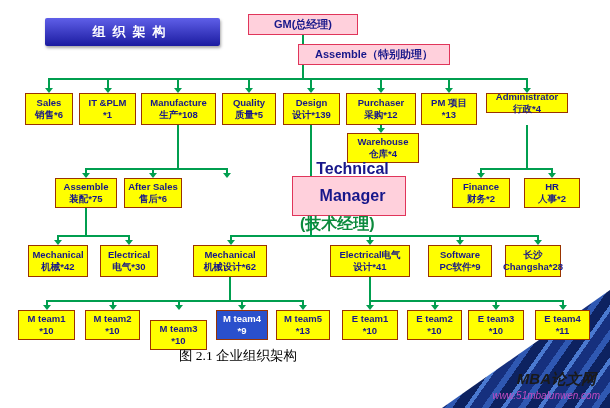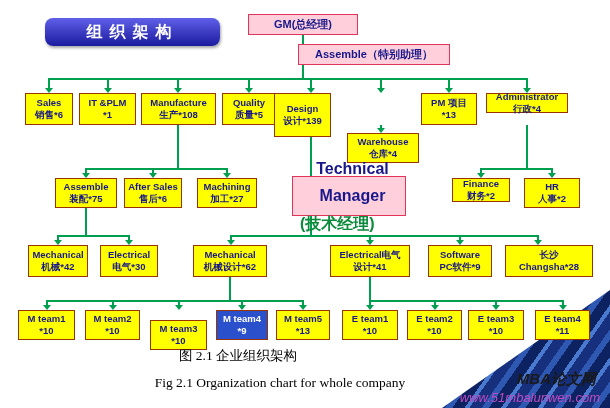--- a/index.html
+++ b/index.html
@@ -13,31 +13,31 @@
   .box{position:absolute;box-sizing:border-box;display:flex;flex-direction:column;
        align-items:center;justify-content:center;text-align:center;font-weight:700;z-index:2;}
   .yellow{background:var(--node-fill);border:1.6px solid var(--node-border);
           color:var(--node-text);font-size:9.5px;line-height:1.3;}
   .pink{background:var(--pink-fill);border:1.6px solid var(--pink-border);
         color:var(--node-text);font-size:11px;}
   .tech{background:var(--pink-fill);border:1px solid var(--pink-border);color:var(--node-text);
         font-size:16px;align-items:flex-start;padding-left:7px;line-height:1.7;}
   .tech .line2{color:#0b8a3c;}
   .selected{background:var(--selected-fill);color:#ffffff;}
-  .title-box{background:linear-gradient(180deg,#5f5fe8,var(--title-fill));border-radius:8px;
-             color:#fff;font-size:16px;letter-spacing:7px;box-shadow:1px 2px 3px rgba(0,0,0,.35);}
+  .title-box{background:linear-gradient(180deg,#5f5fe8,var(--title-fill));border-radius:2px;
+             color:#fff;font-size:13px;letter-spacing:7px;box-shadow:1px 2px 3px rgba(0,0,0,.35);}
   .hline{position:absolute;height:2px;background:var(--connector);z-index:1;}
   .vline{position:absolute;width:2px;background:var(--connector);z-index:1;}
   .drop::after{content:"";position:absolute;top:100%;left:-3px;
                border-left:4px solid transparent;border-right:4px solid transparent;
                border-top:5px solid var(--connector);}
   .caption{position:absolute;left:0;text-align:center;color:#000;z-index:3;
            font-family:"Liberation Serif","DejaVu Serif",serif;font-size:13.5px;}
   .wm-name{position:absolute;font-weight:700;font-style:italic;font-size:15px;color:#1a1a1a;z-index:3;}
-  .wm-url{position:absolute;font-style:italic;font-size:13px;color:var(--watermark-url);z-index:3;}
+  .wm-url{position:absolute;font-style:italic;font-size:10px;color:var(--watermark-url);z-index:3;}
   .swoosh{position:absolute;right:0;bottom:0;width:168px;height:118px;z-index:0;
           clip-path:polygon(100% 0,100% 100%,0 100%);
           background:repeating-linear-gradient(125deg,#16307e 0 10px,#2f58b2 10px 16px,#0d2260 16px 26px,#4a79d0 26px 30px);}
 </style>
 </head>
 <body>
 
 <div class="page">
 
   <div class="swoosh"></div>
@@ -115,23 +115,27 @@
     <span>*1</span>
   </div>
   <div class="box yellow" style="left:141px;top:93px;width:75px;height:32px">
     <span>Manufacture</span>
     <span>生产*108</span>
   </div>
   <div class="box yellow" style="left:222px;top:93px;width:54px;height:32px">
     <span>Quality</span>
     <span>质量*5</span>
   </div>
-  <div class="box yellow" style="left:274px;top:93px;width:57px;height:44px">
+  <div class="box yellow" style="left:283px;top:93px;width:57px;height:32px">
     <span>Design</span>
     <span>设计*139</span>
+  </div>
+  <div class="box yellow" style="left:346px;top:93px;width:70px;height:32px">
+    <span>Purchaser</span>
+    <span>采购*12</span>
   </div>
   <div class="box yellow" style="left:421px;top:93px;width:56px;height:32px">
     <span>PM 项目</span>
     <span>*13</span>
   </div>
   <div class="box yellow" style="left:486px;top:93px;width:82px;height:20px">
     <span>Administrator</span>
     <span>行政*4</span>
   </div>
 
@@ -141,29 +145,25 @@
   </div>
 
   <div class="box yellow" style="left:55px;top:178px;width:62px;height:30px">
     <span>Assemble</span>
     <span>装配*75</span>
   </div>
   <div class="box yellow" style="left:124px;top:178px;width:58px;height:30px">
     <span>After Sales</span>
     <span>售后*6</span>
   </div>
-  <div class="box yellow" style="left:197px;top:178px;width:60px;height:30px">
-    <span>Machining</span>
-    <span>加工*27</span>
-  </div>
   <div class="box tech" style="left:292px;top:176px;width:114px;height:40px">
     <span class="line1">Technical Manager</span>
     <span class="line2">(技术经理)</span>
   </div>
-  <div class="box yellow" style="left:452px;top:178px;width:58px;height:24px">
+  <div class="box yellow" style="left:452px;top:178px;width:58px;height:30px">
     <span>Finance</span>
     <span>财务*2</span>
   </div>
   <div class="box yellow" style="left:524px;top:178px;width:56px;height:30px">
     <span>HR</span>
     <span>人事*2</span>
   </div>
 
   <div class="box yellow" style="left:28px;top:245px;width:60px;height:32px">
     <span>Mechanical</span>
@@ -178,21 +178,21 @@
     <span>机械设计*62</span>
   </div>
   <div class="box yellow" style="left:330px;top:245px;width:80px;height:32px">
     <span>Electrical电气</span>
     <span>设计*41</span>
   </div>
   <div class="box yellow" style="left:428px;top:245px;width:64px;height:32px">
     <span>Software</span>
     <span>PC软件*9</span>
   </div>
-  <div class="box yellow" style="left:505px;top:245px;width:88px;height:32px">
+  <div class="box yellow" style="left:505px;top:245px;width:56px;height:32px">
     <span>长沙</span>
     <span>Changsha*28</span>
   </div>
 
   <div class="box yellow" style="left:18px;top:310px;width:57px;height:30px">
     <span>M team1</span>
     <span>*10</span>
   </div>
   <div class="box yellow" style="left:85px;top:310px;width:55px;height:30px">
     <span>M team2</span>
@@ -222,18 +222,17 @@
   <div class="box yellow" style="left:468px;top:310px;width:56px;height:30px">
     <span>E team3</span>
     <span>*10</span>
   </div>
   <div class="box yellow" style="left:535px;top:310px;width:55px;height:30px">
     <span>E team4</span>
     <span>*11</span>
   </div>
 
   <div class="caption" style="top:347px;width:476px">图 2.1  企业组织架构</div>
-  <div class="caption" style="top:375px;width:560px">Fig 2.1   Organization chart for whole company</div>
 
   <div class="wm-name" style="right:14px;top:370px">MBA论文网</div>
   <div class="wm-url" style="right:10px;top:390px">www.51mbalunwen.com</div>
 
 </div>
 
 </body></html>

